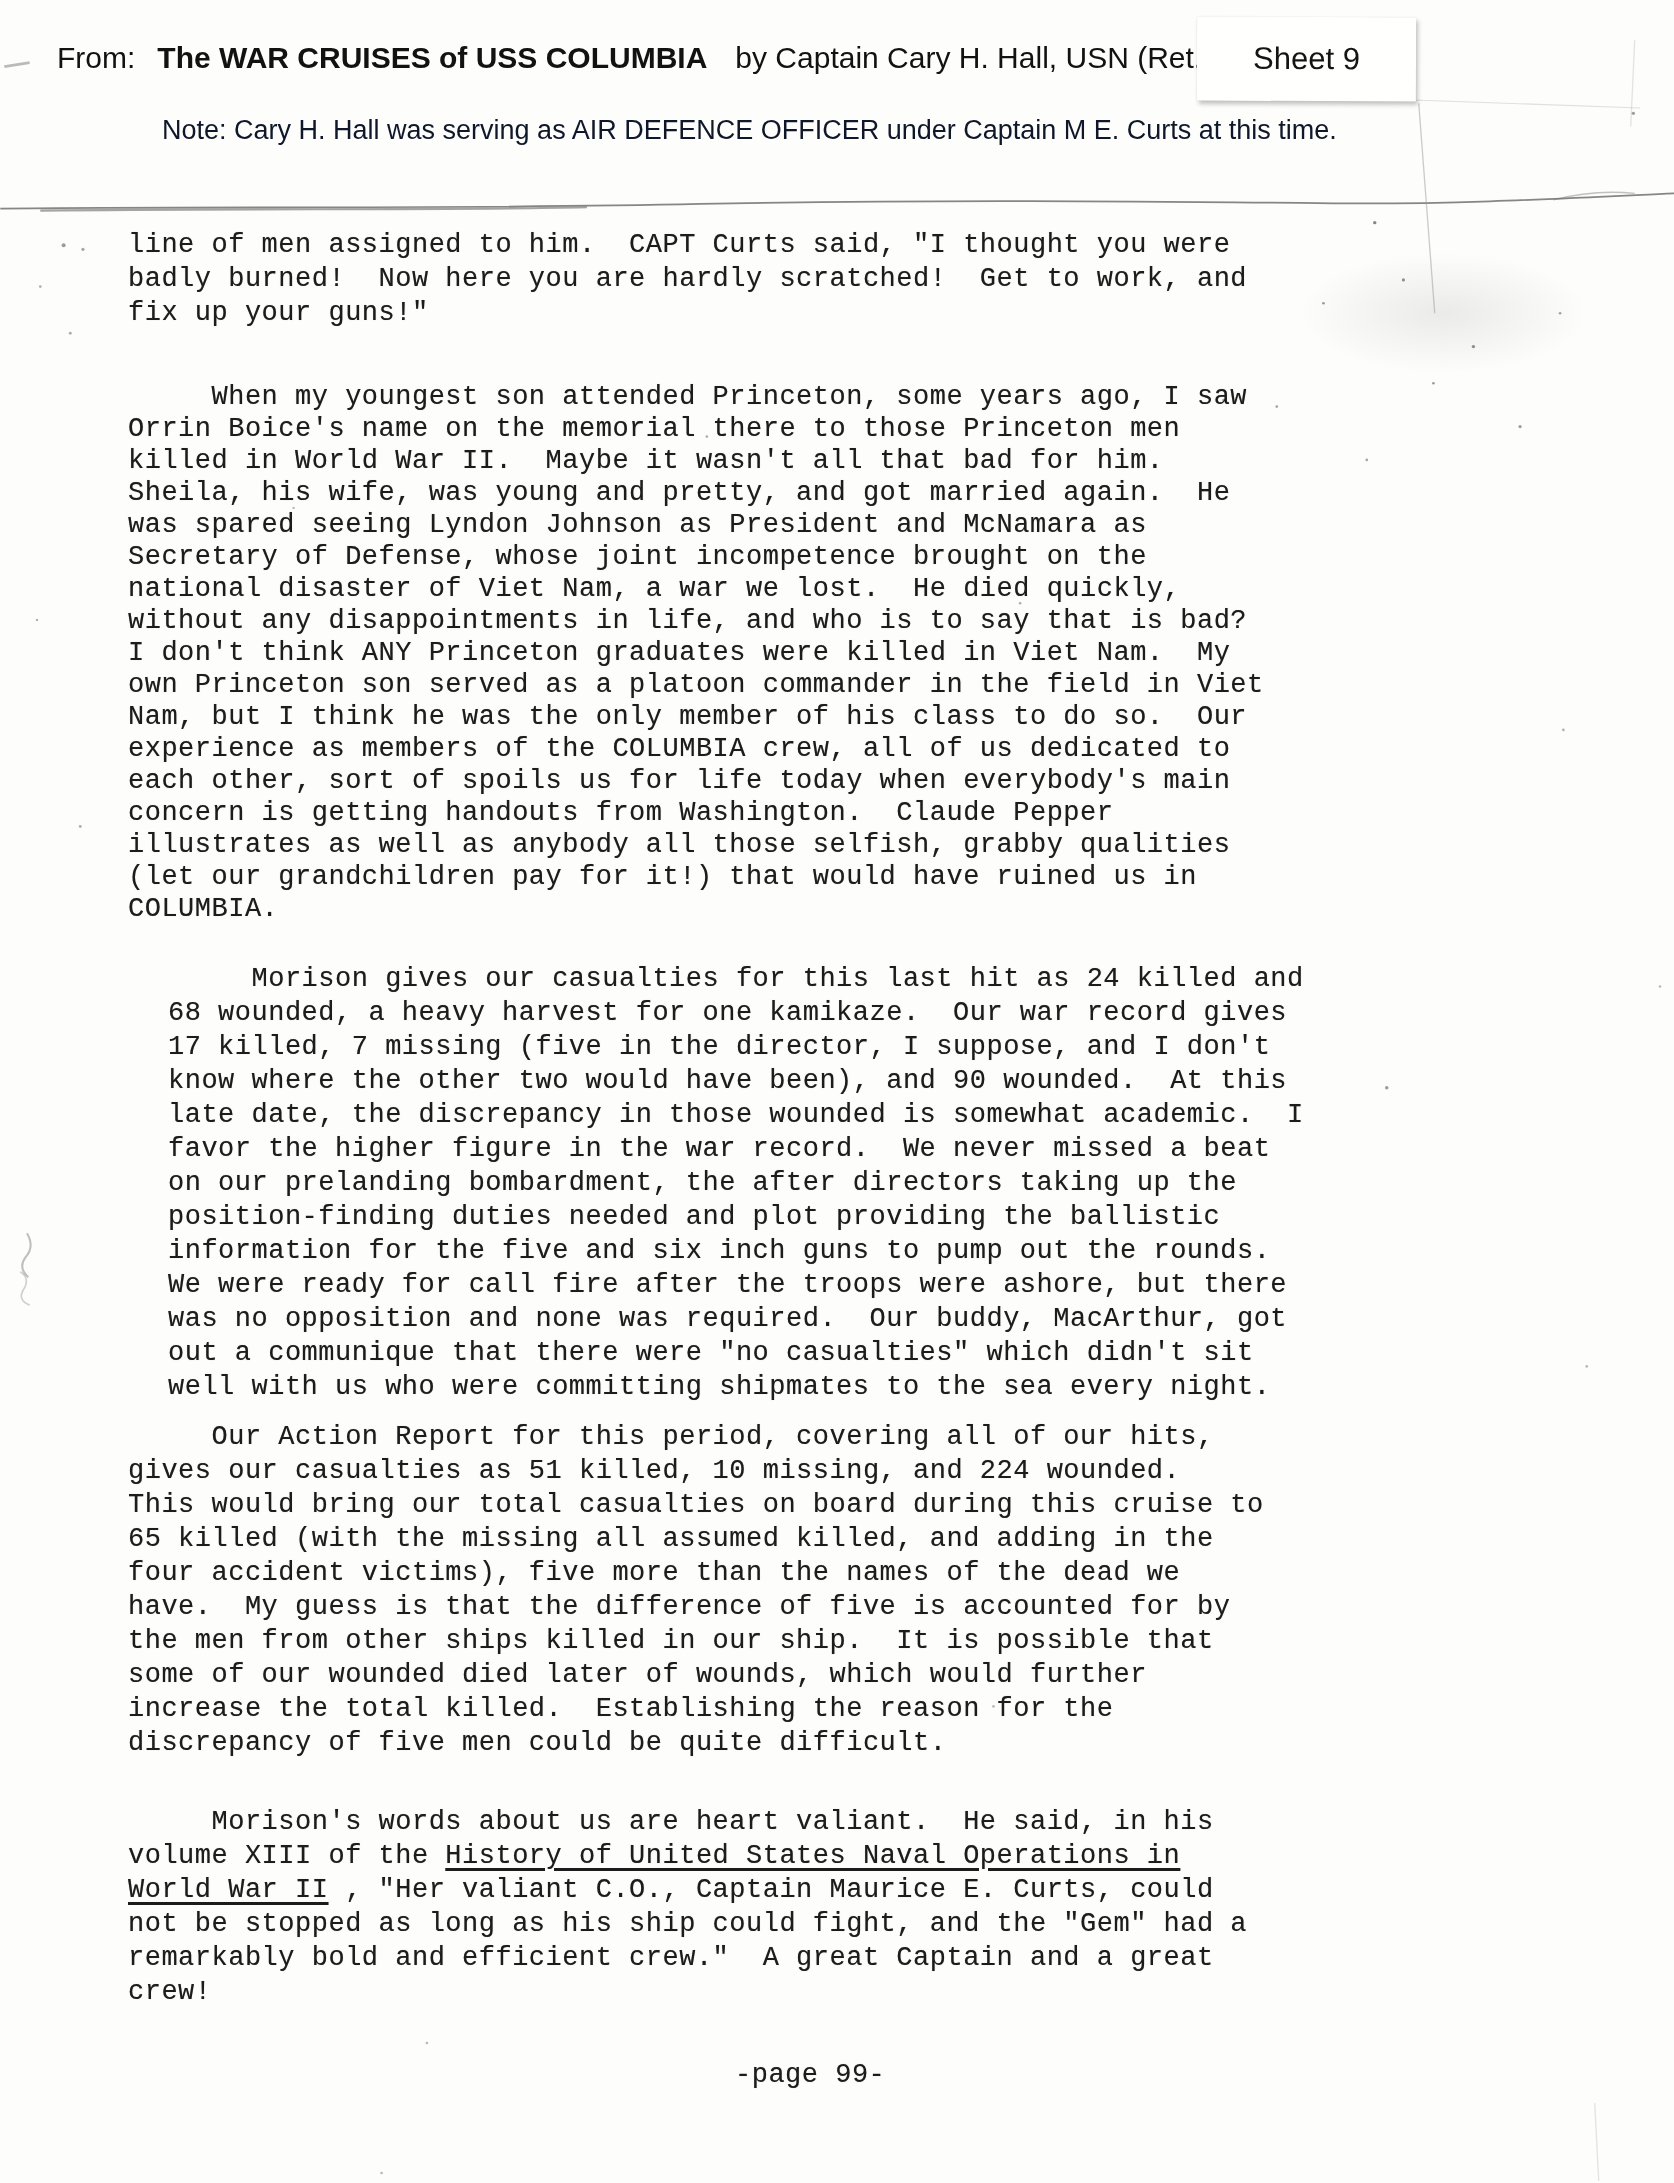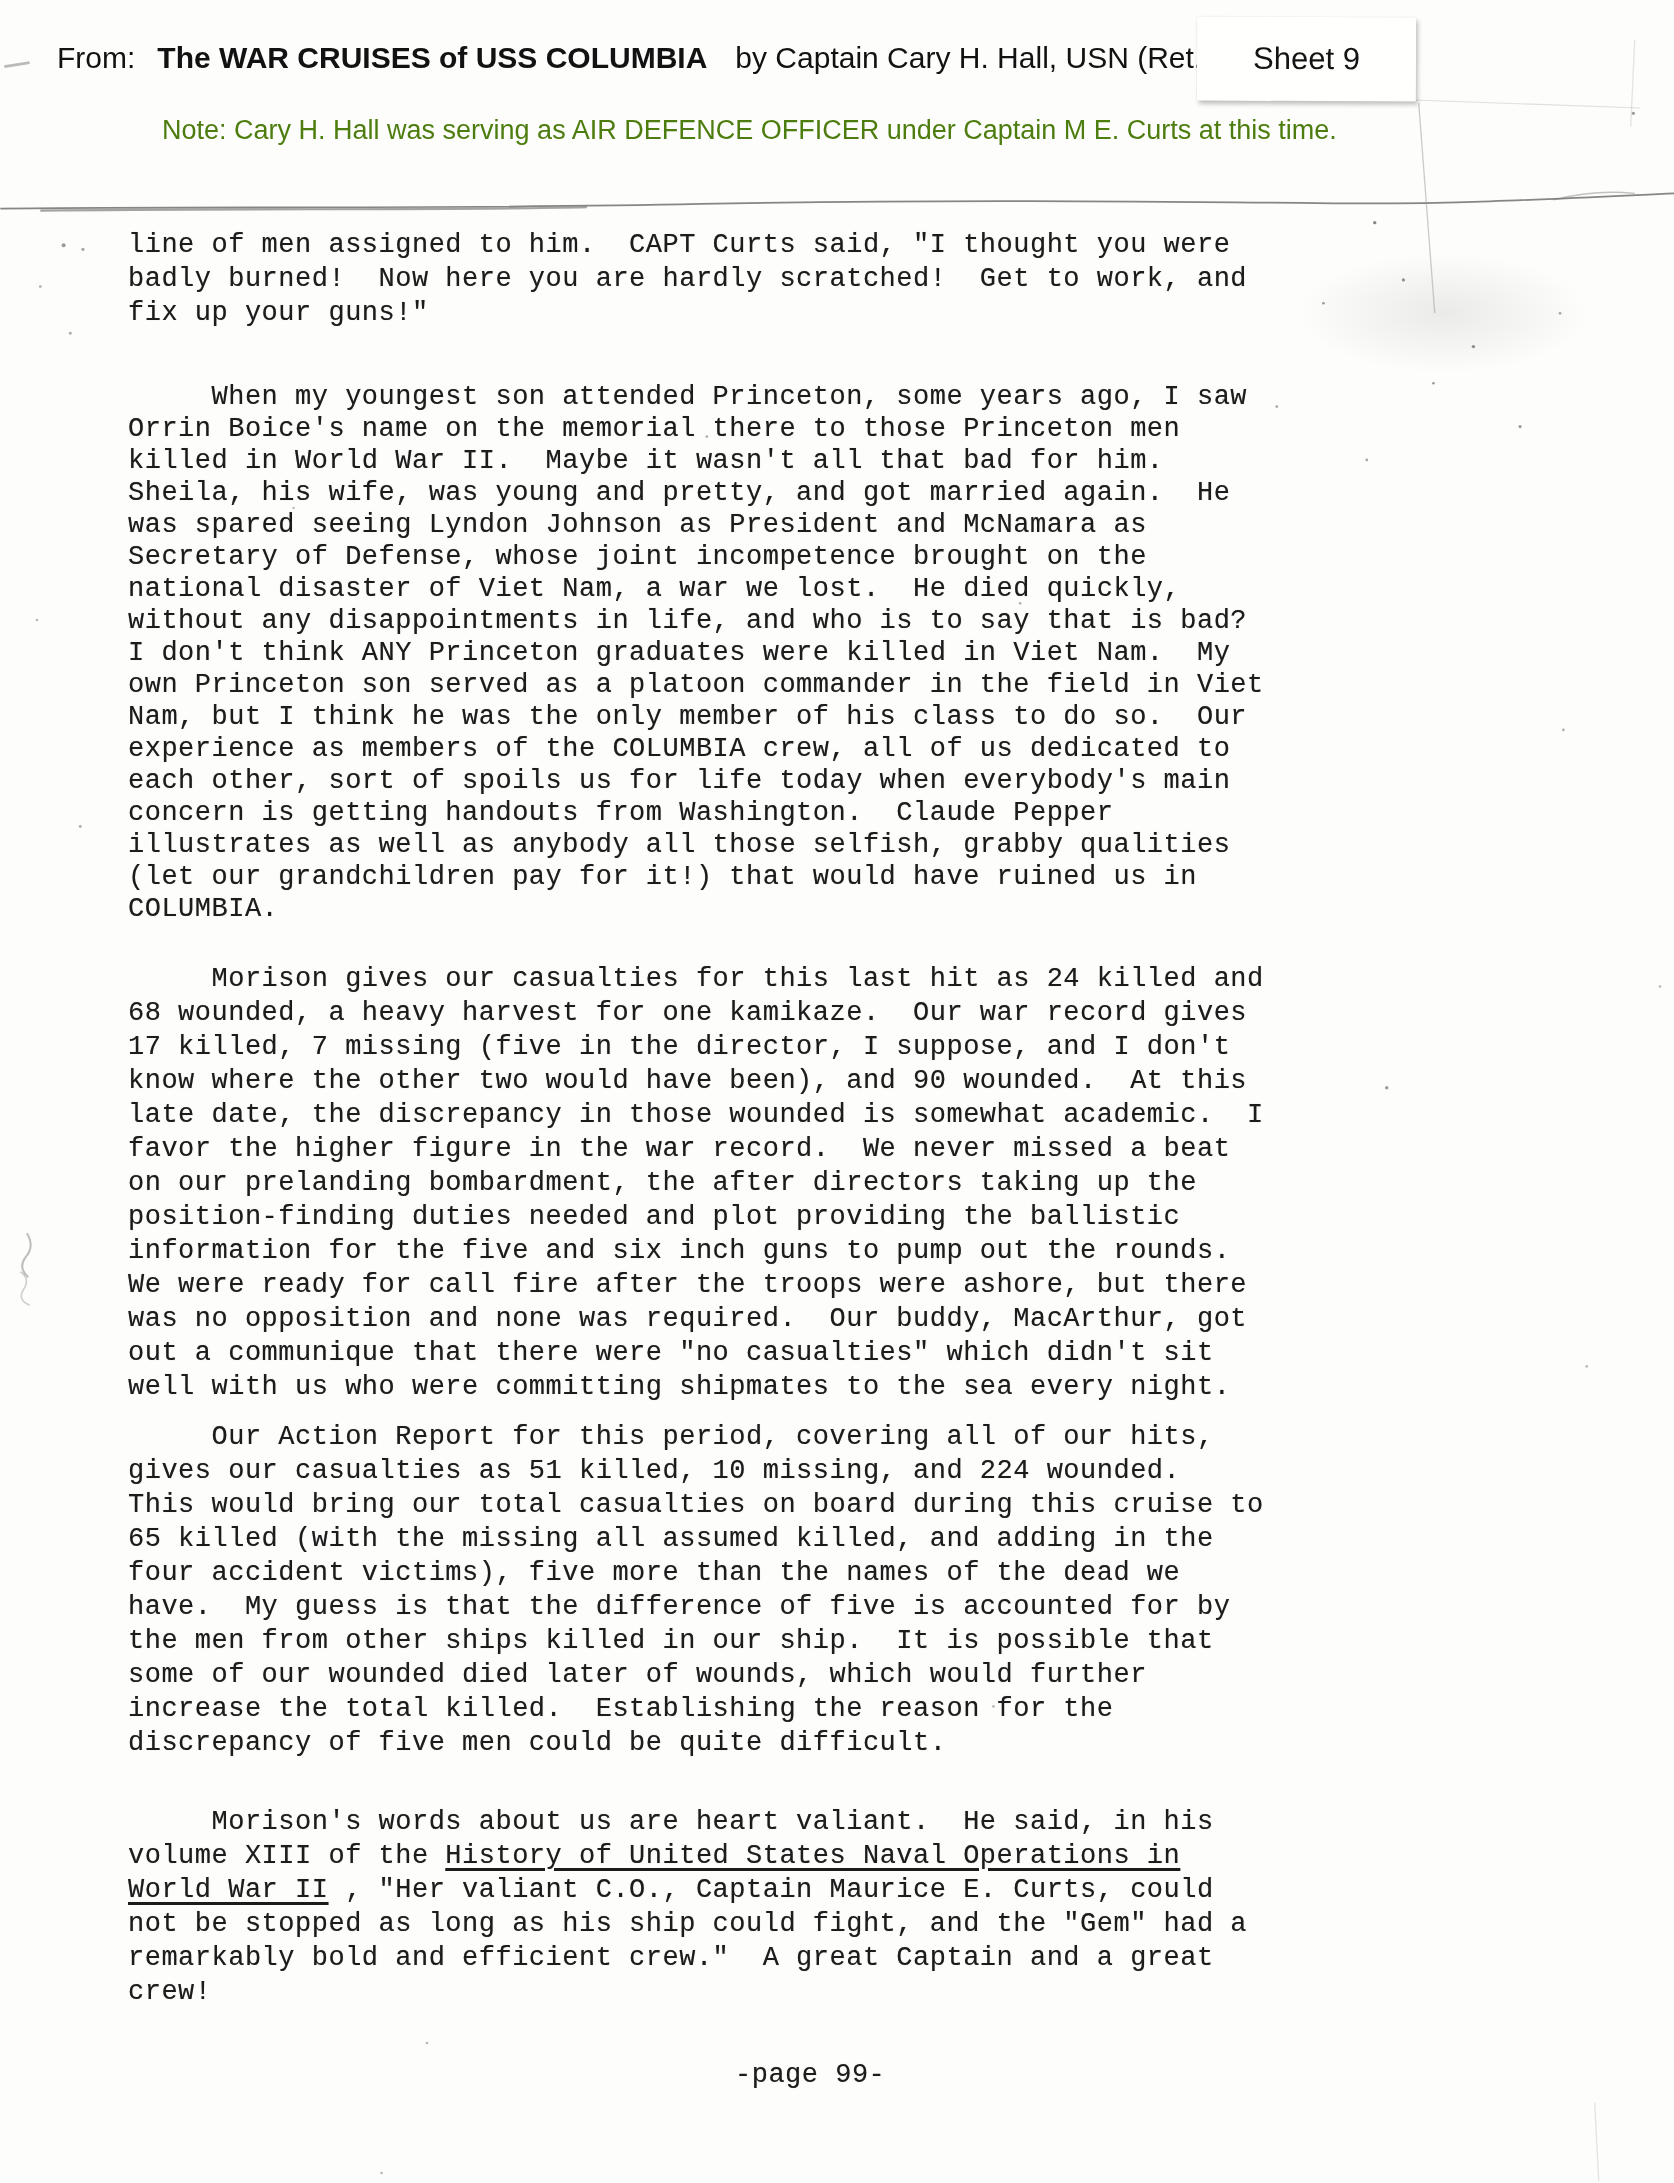--- a/index.html
+++ b/index.html
@@ -35,39 +35,39 @@
     justify-content: center;
     box-shadow: 2px 3.3px 4px rgba(60,60,60,.30), 0 0 1.3px rgba(0,0,0,.12);
     transform: rotate(.2deg);
   }
   .sheet-box span { font-size: 31px; font-weight: 400; color: #141414; }
   .note {
     position: absolute;
     left: 162px;
     top: 115px;
     font-size: 27px;
-    color: #4d7c0f;
+    color: #0f172a;
     white-space: pre;
   }
   
   .para, .pagenum {
     position: absolute;
     left: 128px;
     margin: 0;
     font-family: "Liberation Mono", monospace;
     font-size: 27px;
     line-height: 34px;
     letter-spacing: 0.5px;
     color: #1c1c1c;
     text-shadow: 0 0 0.7px rgba(25,25,25,.45);
     white-space: pre;
   }
   .p1 { top: 228px; }
   .p2 { top: 381px; line-height: 32px; }
-  .p3 { top: 962px; }
+  .p3 { top: 962px; margin-left: 40px; }
   .p4 { top: 1420px; }
   .p5 { top: 1805px; }
   .u {
     text-decoration: underline;
     text-decoration-thickness: 2.7px;
     text-underline-offset: 5.3px;
   }
   .pagenum { left: 735px; top: 2058px; }
   
   .artifacts {

